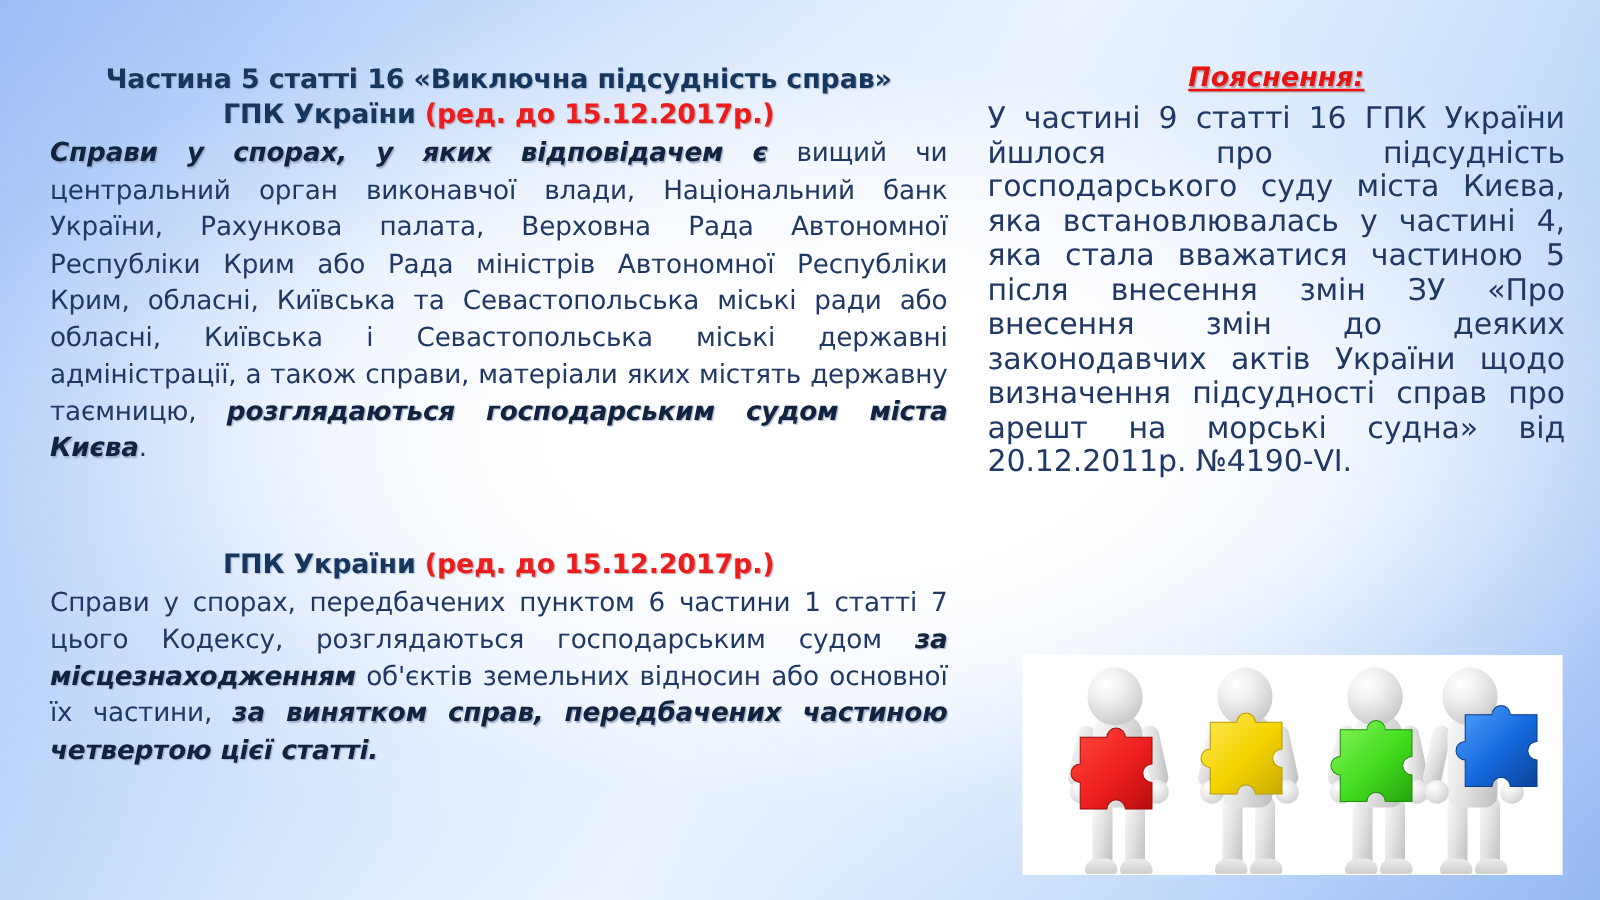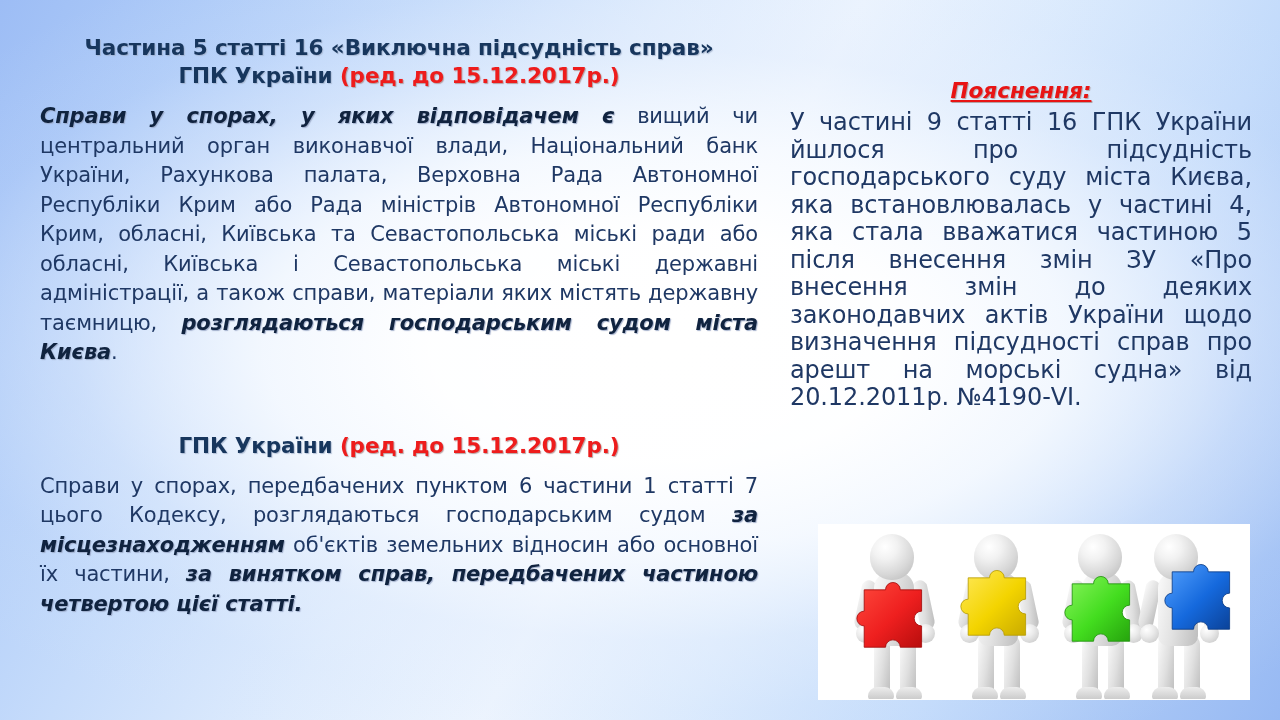--- a/index.html
+++ b/index.html
@@ -40,21 +40,21 @@
          #c3dbfb 78%,
          #a9c7f6 90%,
          #97b9f3 100%);
     overflow: hidden;
   }
 
   
   .col-left {
     position: absolute;
     left: 40px;
-    top: 34px;
+    top: 50px;
     width: 718px;
   }
   .col-right {
     position: absolute;
     left: 790px;
     top: 50px;
     width: 462px;
   }
 
   
@@ -72,21 +72,21 @@
     text-shadow: 1px 1px 1px rgba(170,140,140,0.8);
   }
 
   .body-text {
     color: #1f3864;
     font-size: 21px;
     line-height: 29.5px;
     text-align: justify;
     text-align-last: left;
     letter-spacing: -0.15px;
-    margin-top: 12px;
+    margin-top: 2px;
   }
 
   .body-text b,
   .bi {
     font-weight: bold;
     font-style: italic;
     color: #10233f;
     text-shadow: 1px 1px 1px rgba(150,165,195,0.85);
   }
 
@@ -94,21 +94,20 @@
   .explain-title {
     color: #e81414;
     font-weight: bold;
     font-style: italic;
     font-size: 21.5px;
     text-align: center;
     text-decoration: underline;
     text-underline-offset: 2px;
     text-shadow: 1px 1px 1px rgba(170,150,150,0.85);
     margin-bottom: 6px;
-    margin-top: 28px;
   }
   .right-text {
     color: #1f3864;
     font-size: 24px;
     line-height: 27.5px;
     text-align: justify;
     text-align-last: left;
     letter-spacing: -0.1px;
   }
   .right-text.bold-italic {

